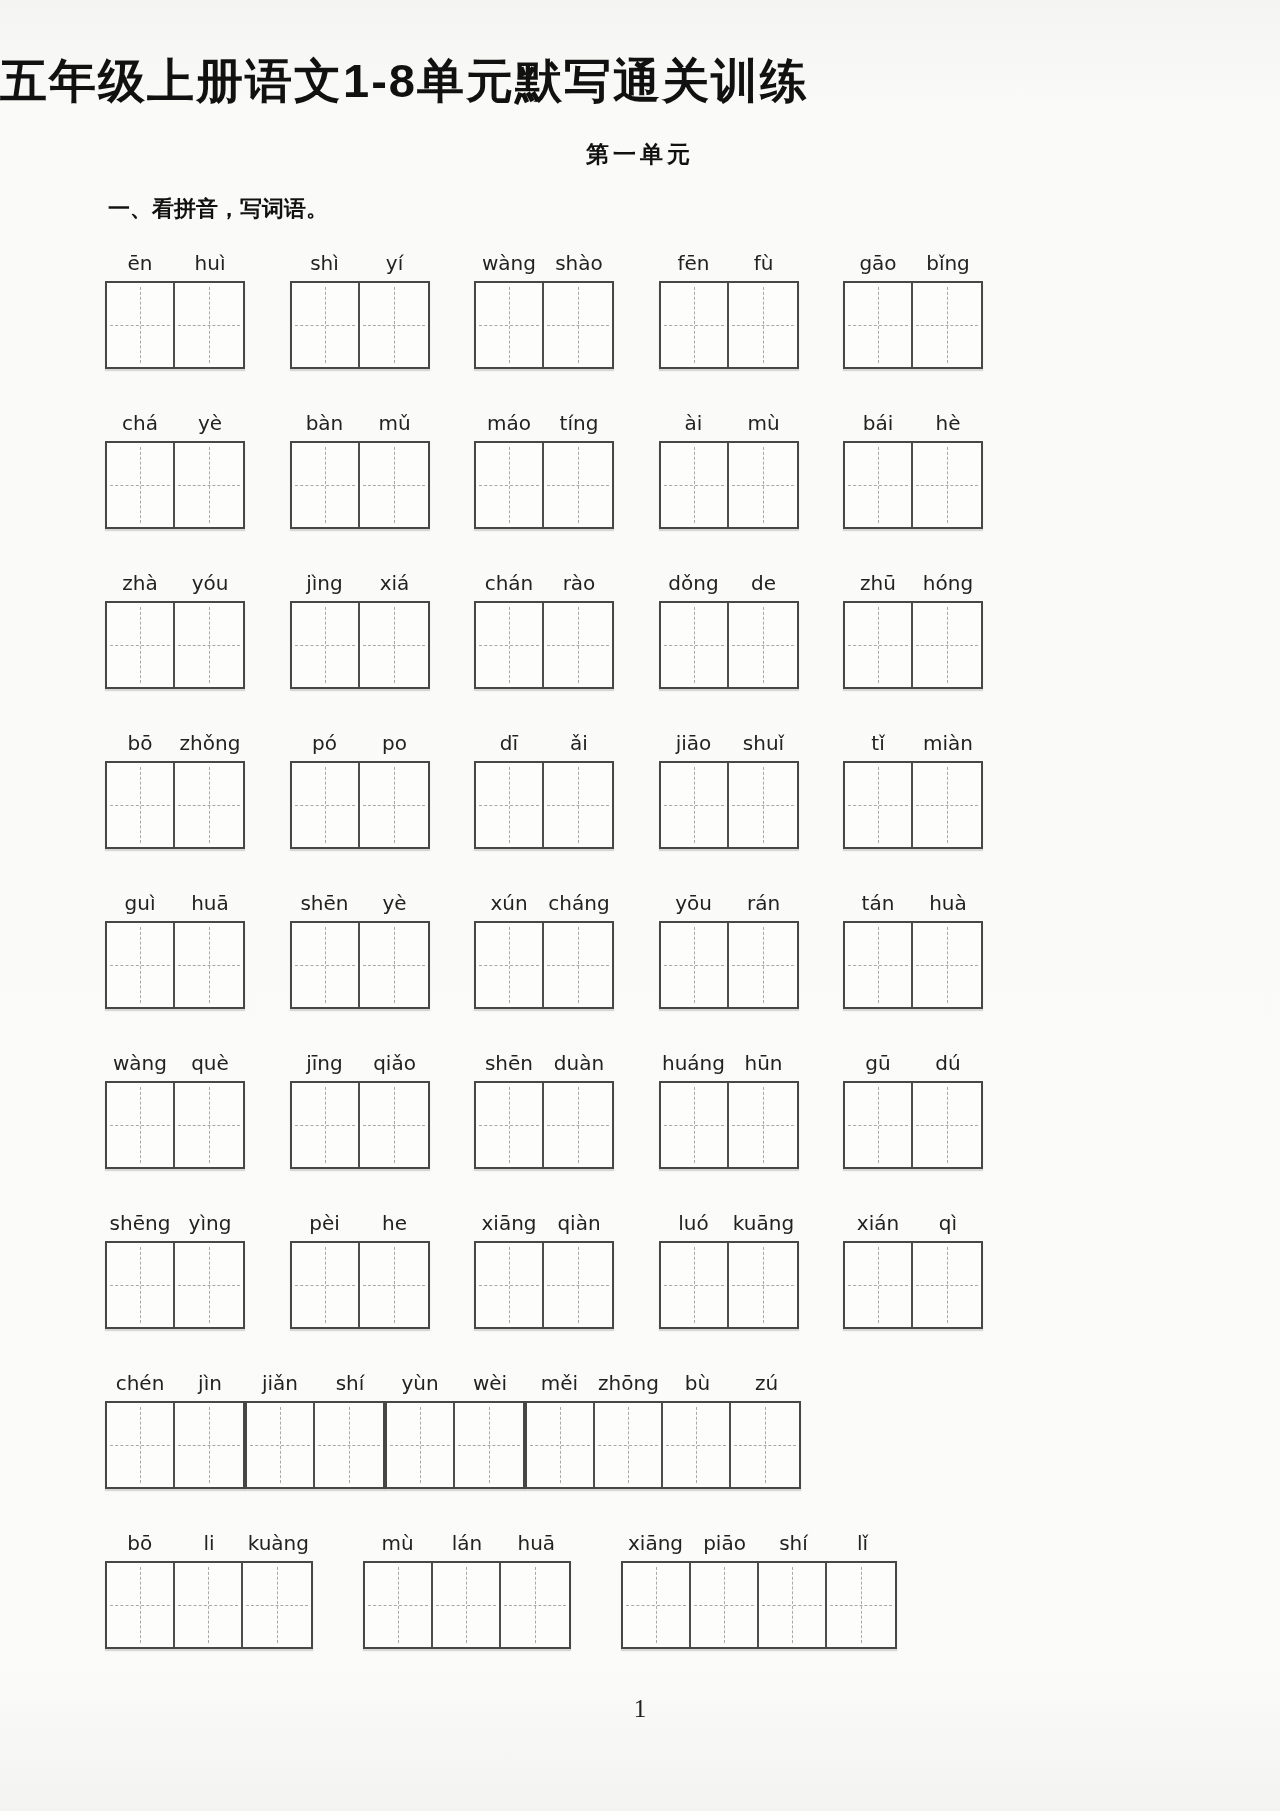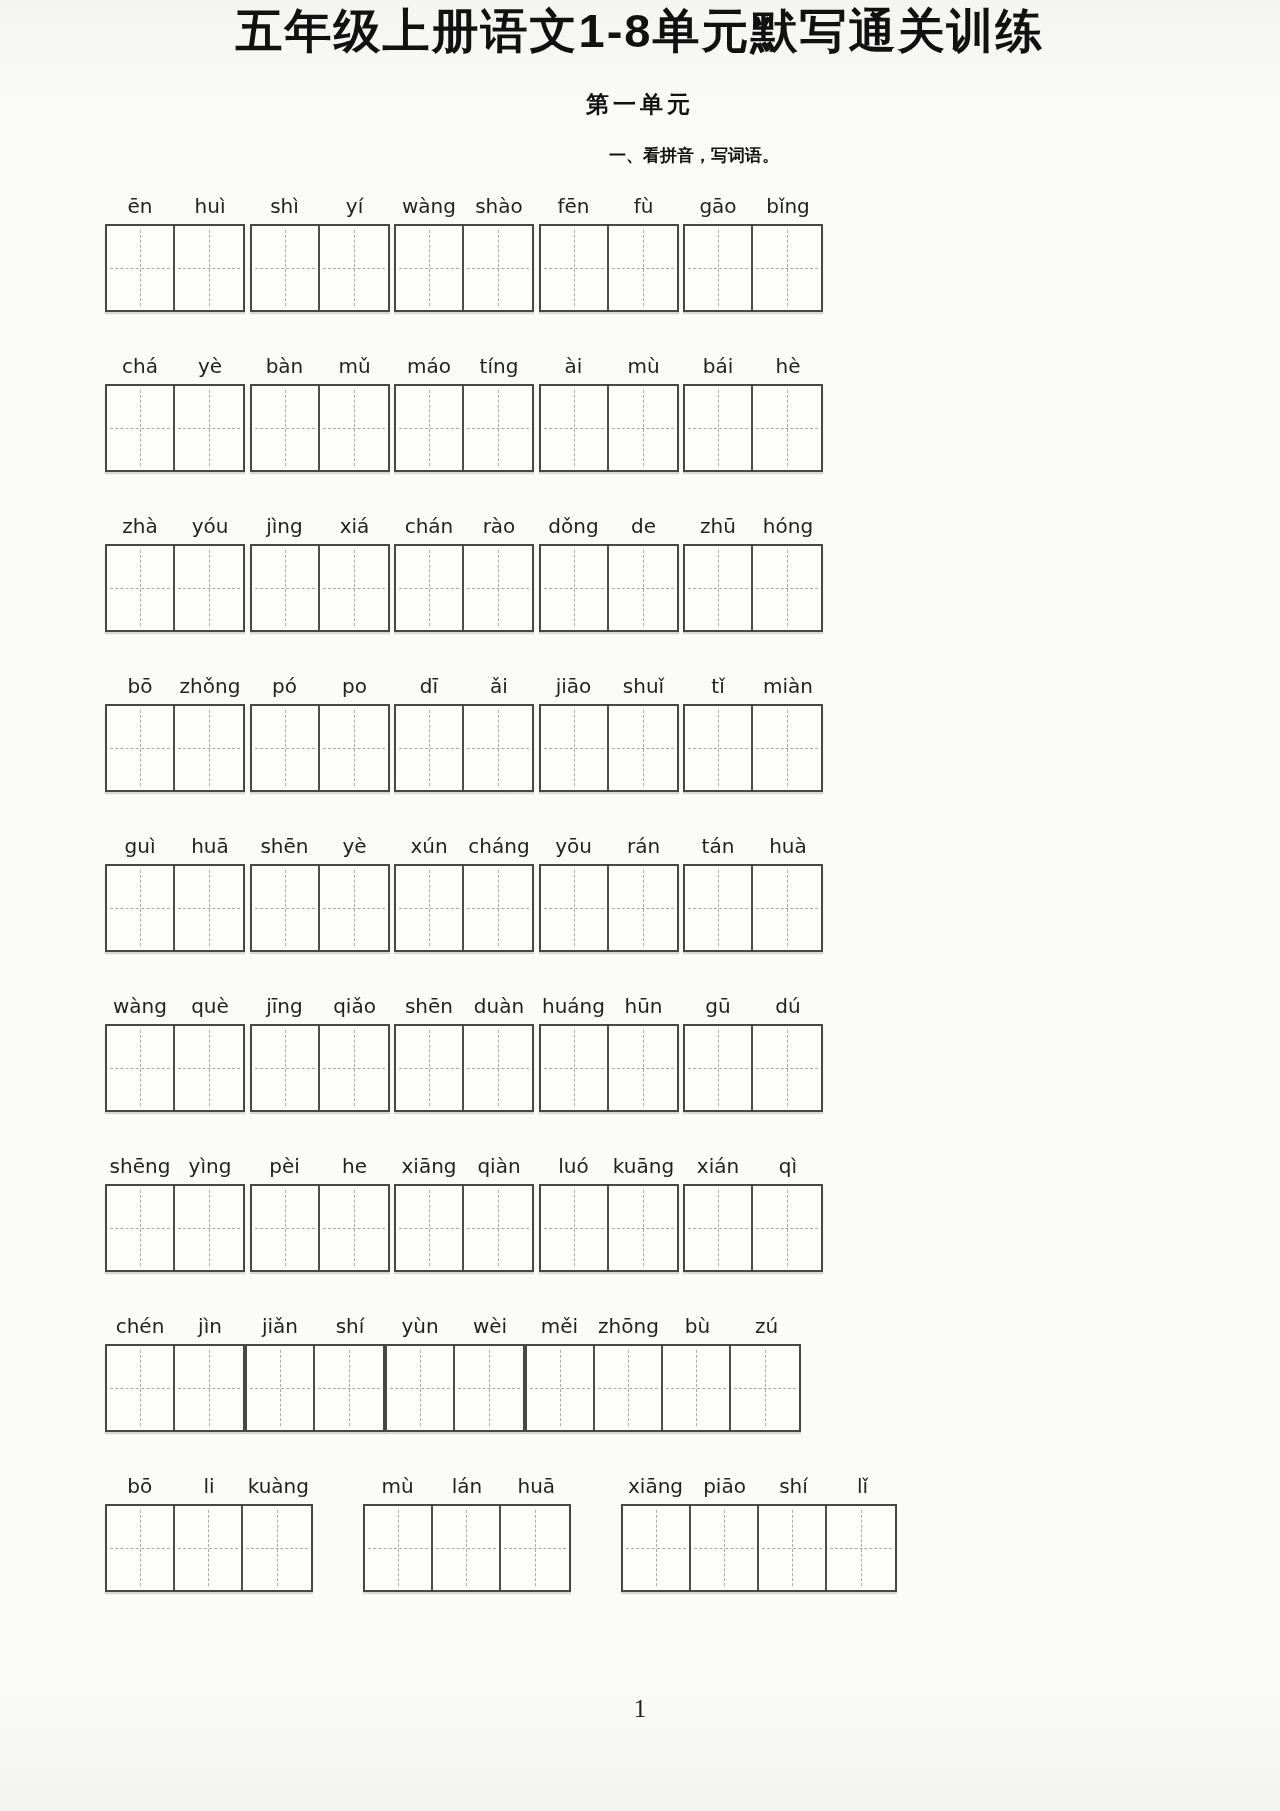--- a/index.html
+++ b/index.html
@@ -10,53 +10,53 @@
     position: relative;
     width: 1280px;
     height: 1811px;
     margin: 0 auto;
     background: linear-gradient(180deg, #f4f4f2 0%, #fafaf8 6%, #fbfbf9 92%, #f3f3f1 100%);
     color: #1c1c1c;
     overflow: hidden;
   }
 
   .title {
-    text-align: center;
+    padding-top: 50px;
+    text-align: left;
     font-size: 47px;
     font-weight: 900;
     letter-spacing: 2px;
     color: #111;
   }
 
   .subtitle {
     margin-top: 26px;
     text-align: center;
     font-size: 23px;
     font-weight: 900;
     letter-spacing: 4px;
     color: #111;
   }
 
   .section-heading {
     margin: 24px 0 0 108px;
-    font-size: 17px;
+    font-size: 22px;
     font-weight: 900;
     color: #111;
-    text-align: center;
   }
 
   .grid {
     margin: 26px 0 0 105px;
   }
 
   .row {
     display: flex;
     justify-content: space-between;
     align-items: flex-end;
-    width: 718px;
+    width: 878px;
     margin-bottom: 41px;
   }
   .row.g4 { width: 662px; }
   .row.g3 { width: 792px; }
   .row:last-child { margin-bottom: 0; }
 
   .group { display: flex; flex-direction: column; }
 
   .pinyin-line {
     display: flex;

